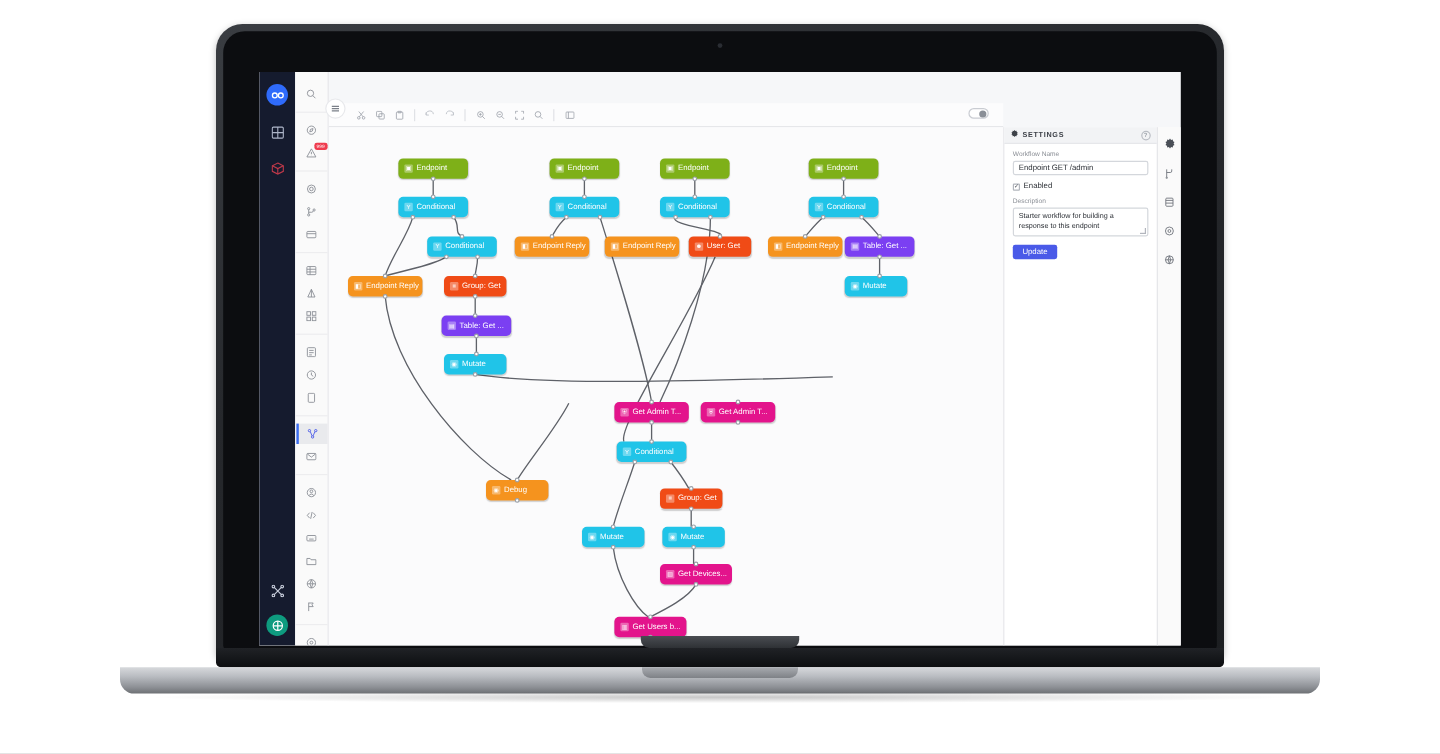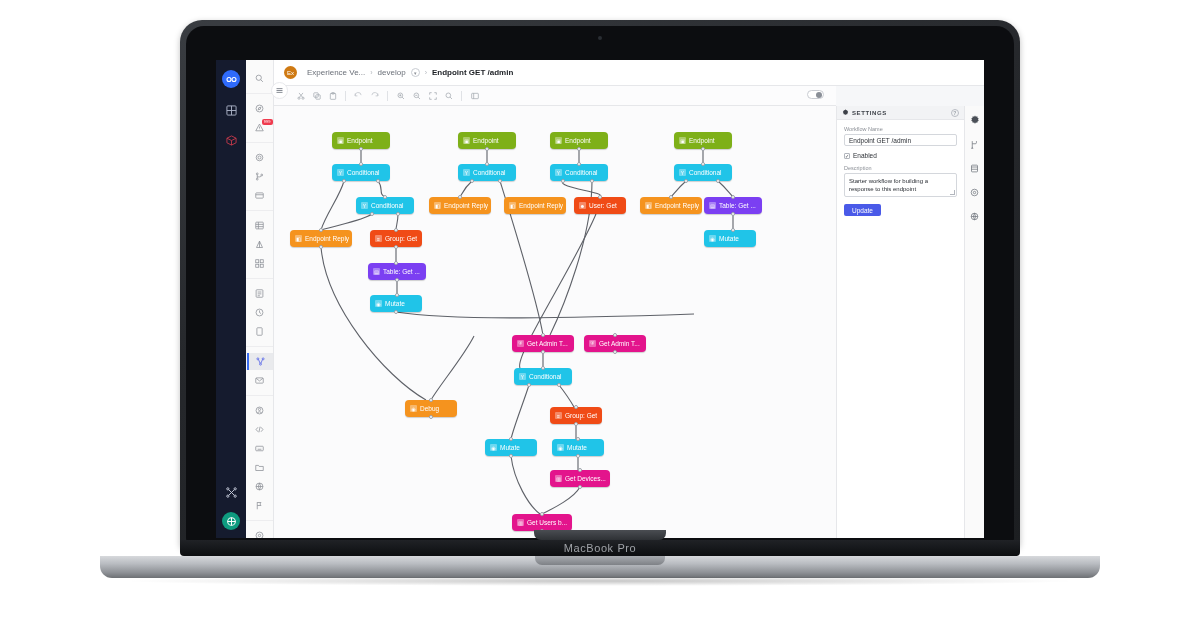--- a/index.html
+++ b/index.html
@@ -377,31 +377,20 @@
         <div class="side-ico">
           <svg width="9" height="9" viewBox="0 0 12 12" fill="none" stroke="#8b8f96" stroke-width="1">
             <circle cx="6" cy="6" r="4.6"></circle>
               <circle cx="6" cy="6" r="1.6"></circle>
             </svg>
           </div>
 
       </div>
     </div>
 
-    <div class="topbar">
-      <div class="acct">Ex</div>
-      <div class="crumbs">
-        <span>Experience Ve...</span>
-        <span class="sep">›</span>
-        <span>develop</span>
-        <span class="crumb-caret">▾</span>
-        <span class="sep">›</span>
-        <span class="cur">Endpoint GET /admin</span>
-      </div>
-    </div>
 
     <div class="toolbar">
       <div class="tb">
         <svg width="8" height="8" viewBox="0 0 12 12" fill="none" stroke="#9aa0a8" stroke-width="1">
           <circle cx="3" cy="9.3" r="1.6"></circle>
             <circle cx="9" cy="9.3" r="1.6"></circle>
             <path d="M3.6 8 9 1.4M8.4 8 3 1.4"></path>
           </svg>
         </div>
       <div class="tb">
@@ -750,18 +739,17 @@
           <circle cx="6" cy="6" r="4.4"></circle>
             <path d="M1.6 6h8.8M6 1.6a8 8 0 0 1 0 8.8 8 8 0 0 1 0-8.8"></path>
           </svg>
         </div>
     </div>
 
   </div>
 
   <div class="hinge-notch"></div>
   <div class="base-bar"></div>
-  <div class="base-label">MacBook Pro</div>
   <div class="base"></div>
   <div class="base-lip"></div>
   <div class="base-shadow"></div>
 
 </div>
 
 </body></html>

